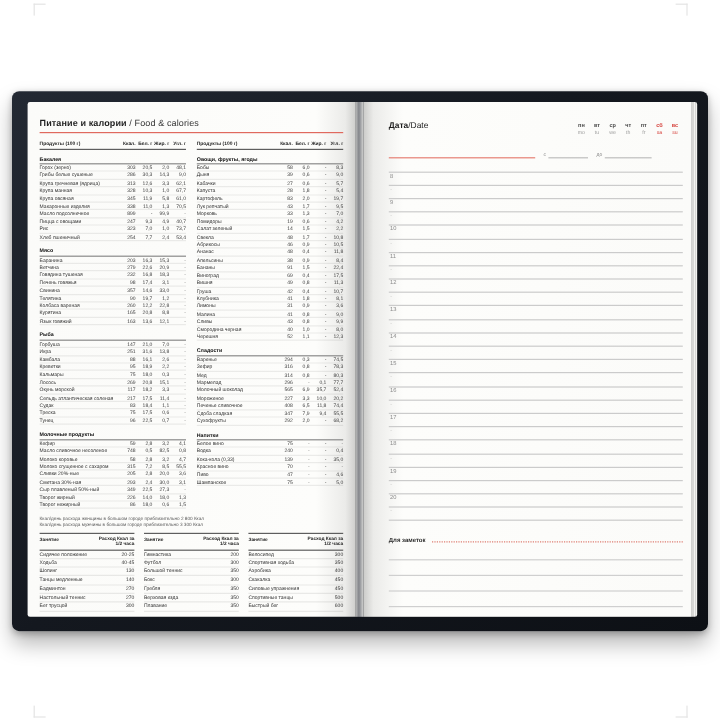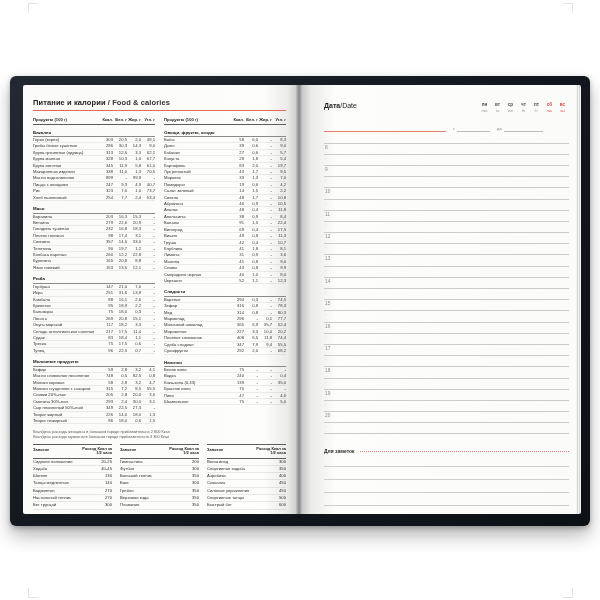--- a/index.html
+++ b/index.html
@@ -19,21 +19,21 @@
   .page{flex:1;position:relative;overflow:hidden;min-width:0;}
   .page.left{background:linear-gradient(to right,#fbfbf9 0%,#fdfdfb 88%,#ebebe9 97%,#cfcfcd 100%);border-radius:2px 0 0 2px;}
   .page.right{background:linear-gradient(to left,#fbfbf9 0%,#fdfdfb 88%,#ebebe9 97%,#cbcbc9 100%);}
   .gutter{width:7px;background:linear-gradient(to right,#c4c4c2 0%,#85878c 42%,#96989c 58%,#d8d8d6 100%);}
   .edge{width:5px;border-radius:0 2px 2px 0;background:repeating-linear-gradient(to right,#f3f3f1 0 1px,#d7d7d5 1px 2px);}
 
   
   .lp{position:absolute;inset:0;padding:13px 10px 0 10px;}
   .lp-title{font-size:7.5px;color:#1d1d1d;letter-spacing:.1px;}
   .lp-title .t-ru{font-weight:bold;}
-  .lp-title .t-en{font-weight:bold;color:#333;}
+  .lp-title .t-en{font-weight:normal;color:#333;}
   .title-rule{height:1px;background:#e0695e;margin-top:3px;}
   .cols{display:flex;gap:9px;margin-top:4px;}
   .fcol{flex:1;min-width:0;}
   .fhead{display:flex;align-items:flex-end;font-size:4.1px;font-weight:bold;color:#1f1f1f;padding:2px 0 1.5px 0;border-bottom:1px solid #5e5e5e;}
   .fhead .n{flex:1;}
   .fhead .c{width:14px;text-align:right;white-space:nowrap;}
   .sec{margin-top:4px;}
   .sec-t{font-size:4.4px;font-weight:bold;color:#101010;padding:1px 0 1.5px 0;border-bottom:1px solid #8a8a8a;line-height:5px;}
   .frow{display:flex;align-items:flex-end;font-size:4.2px;color:#303030;line-height:5.4px;border-bottom:1px solid rgba(0,0,0,.07);}
   .frow .n{flex:1;padding-right:2px;}

